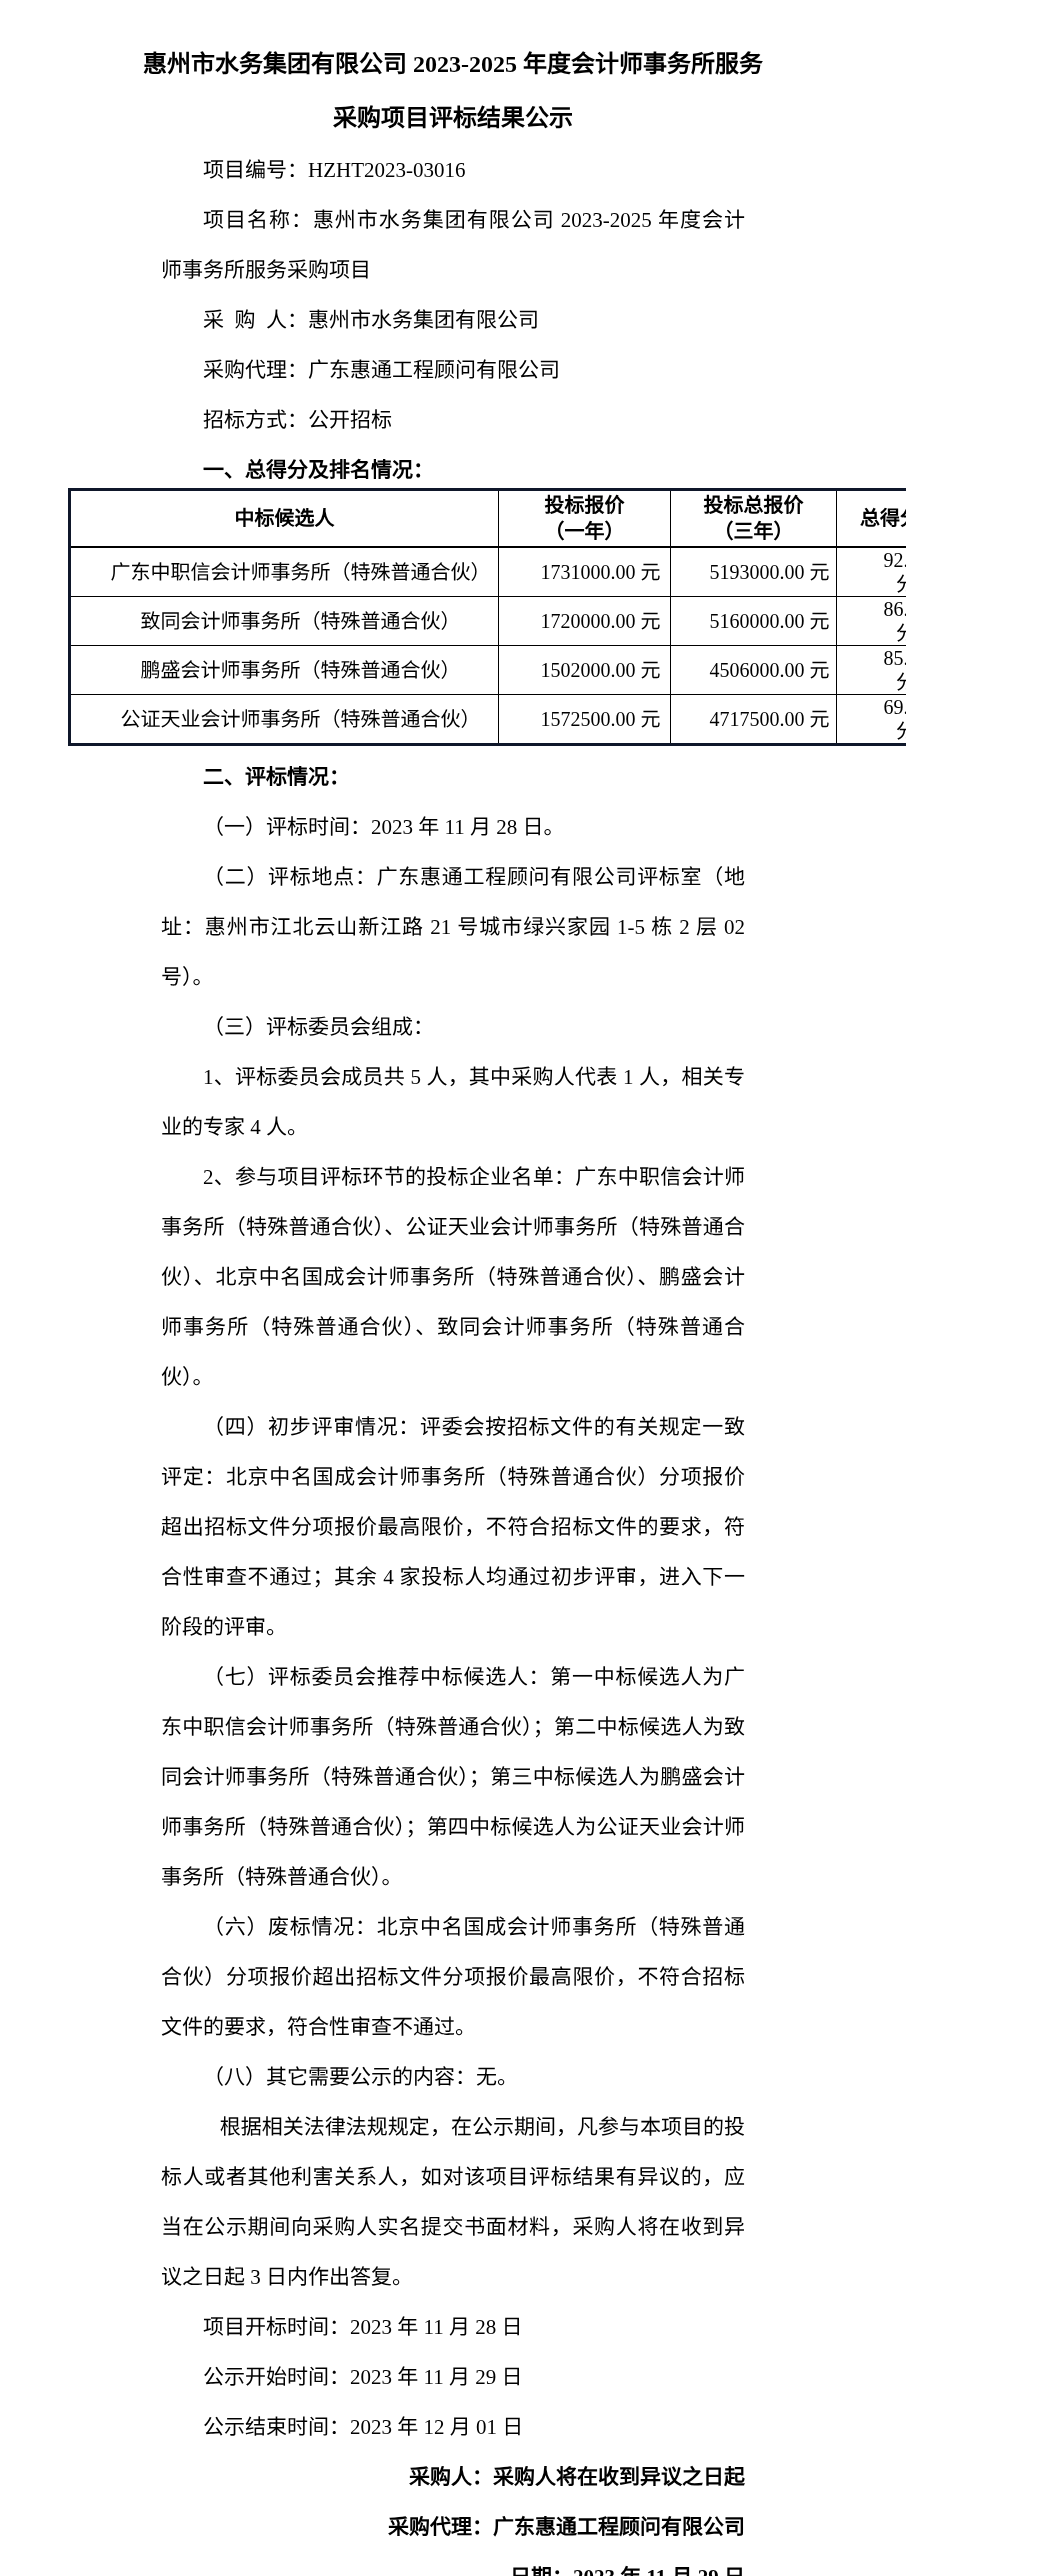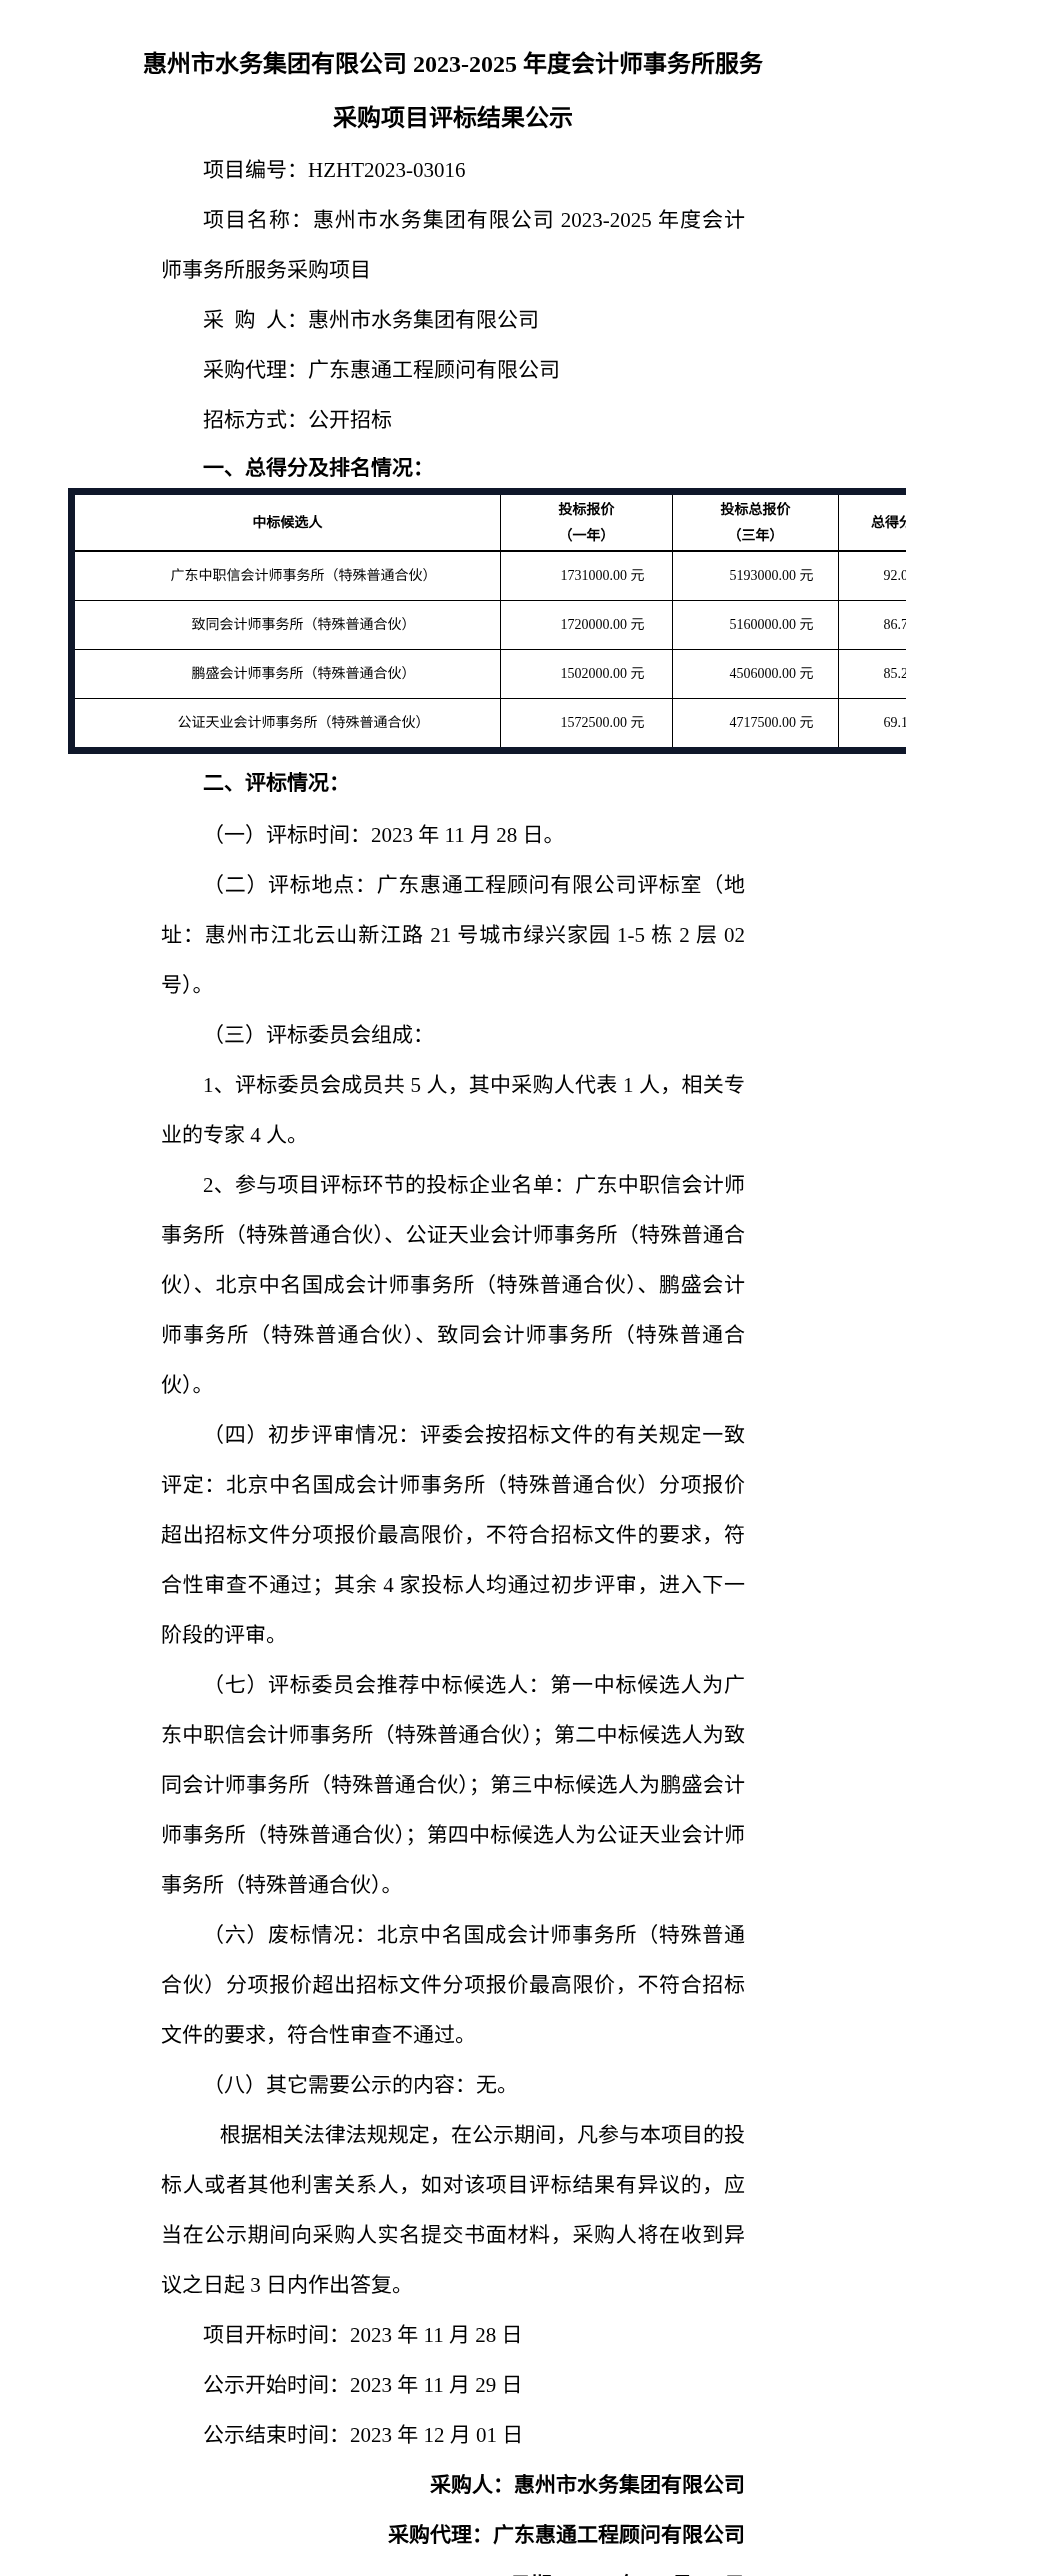--- a/index.html
+++ b/index.html
@@ -27,32 +27,32 @@
     font-size:21px;
     line-height:50px;
   }
   .para{
     margin:0;
     text-align:justify;
     text-indent:2em;
     white-space:pre-wrap;
   }
   .para.first{margin-top:60px;}
-  .heading{font-weight:bold;font-family:Liberation Mono, monospace;}
+  .heading{font-weight:bold;}
   .closing{text-indent:2.8em;}
   .table-wrap{
     width:949px;
     margin:-6.7px 0 5.4px -93px;
   }
   table.score-table{
     border-collapse:collapse;
     table-layout:fixed;
     width:949px;
-    font-size:14px;
-    border:7px solid #0f172a;
+    font-size:20px;
+    border:3px solid #0f172a;
   }
   .score-table th,.score-table td{
     border:1.3px solid #000000;
     text-align:center;
     vertical-align:middle;
     padding:0 4px;
     overflow:hidden;
     line-height:24px;
   }
   .score-table thead th{
@@ -167,20 +167,20 @@
     <p class="para">（七）评标委员会推荐中标候选人：第一中标候选人为广东中职信会计师事务所（特殊普通合伙）；第二中标候选人为致同会计师事务所（特殊普通合伙）；第三中标候选人为鹏盛会计师事务所（特殊普通合伙）；第四中标候选人为公证天业会计师事务所（特殊普通合伙）。</p>
     <p class="para">（六）废标情况：北京中名国成会计师事务所（特殊普通合伙）分项报价超出招标文件分项报价最高限价，不符合招标文件的要求，符合性审查不通过。</p>
     <p class="para">（八）其它需要公示的内容：无。</p>
     <p class="para closing">根据相关法律法规规定，在公示期间，凡参与本项目的投标人或者其他利害关系人，如对该项目评标结果有异议的，应当在公示期间向采购人实名提交书面材料，采购人将在收到异议之日起 3 日内作出答复。</p>
 
     <p class="para">项目开标时间：2023 年 11 月 28 日</p>
     <p class="para">公示开始时间：2023 年 11 月 29 日</p>
     <p class="para">公示结束时间：2023 年 12 月 01 日</p>
 
     <div class="signoff">
-      <p class="signoff-line">采购人：惠州市水务集团有限公司</p>
+      <p class="signoff-line">采购人：采购人将在收到异议之日起</p>
       <p class="signoff-line">采购代理：广东惠通工程顾问有限公司</p>
       <p class="signoff-line">日期：2023 年 11 月 29 日</p>
     </div>
 
   </div>
 </div>
 
 
 </body></html>

